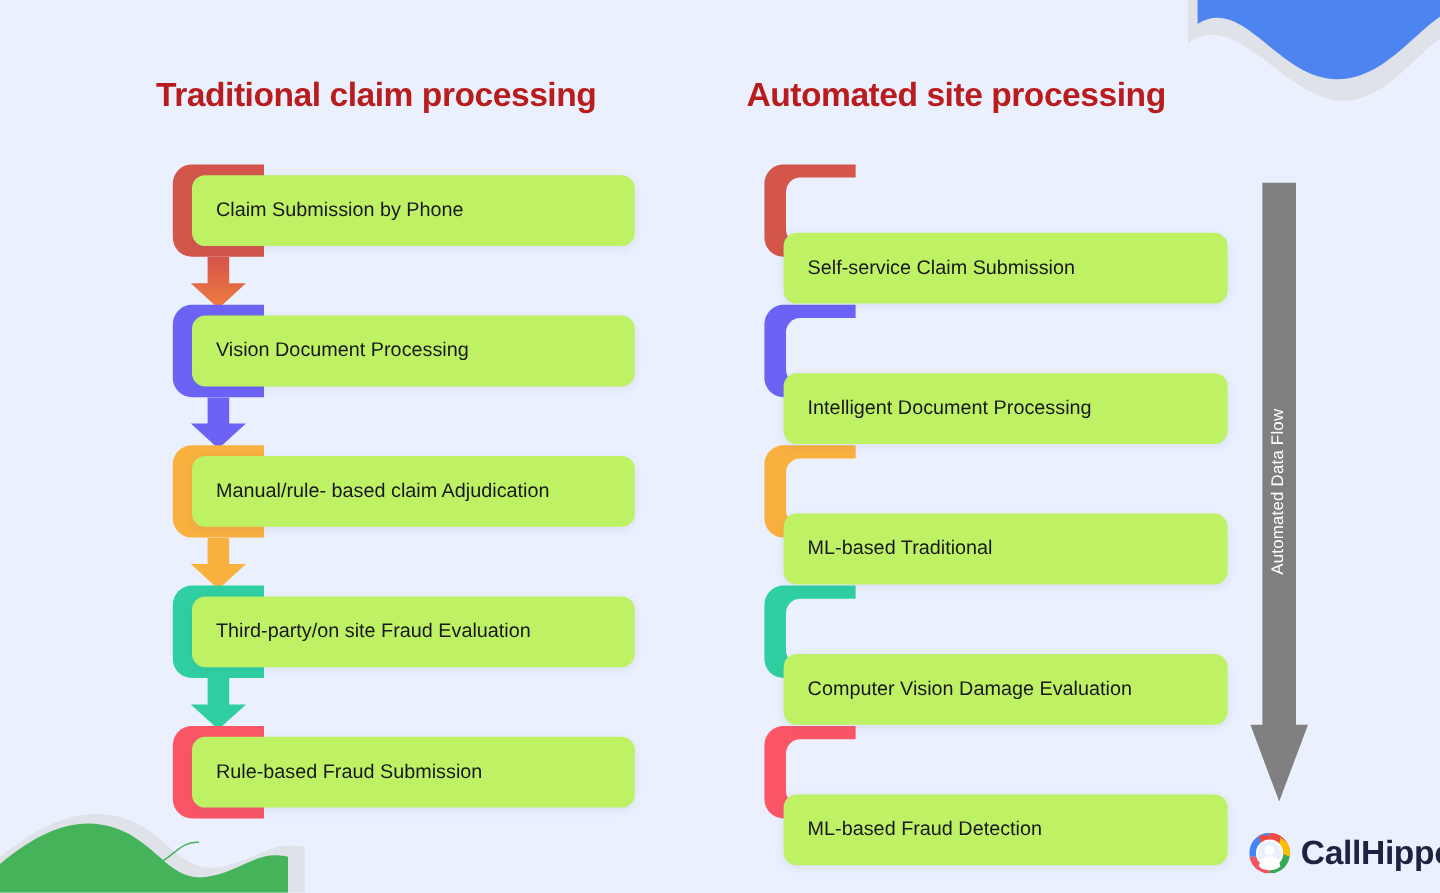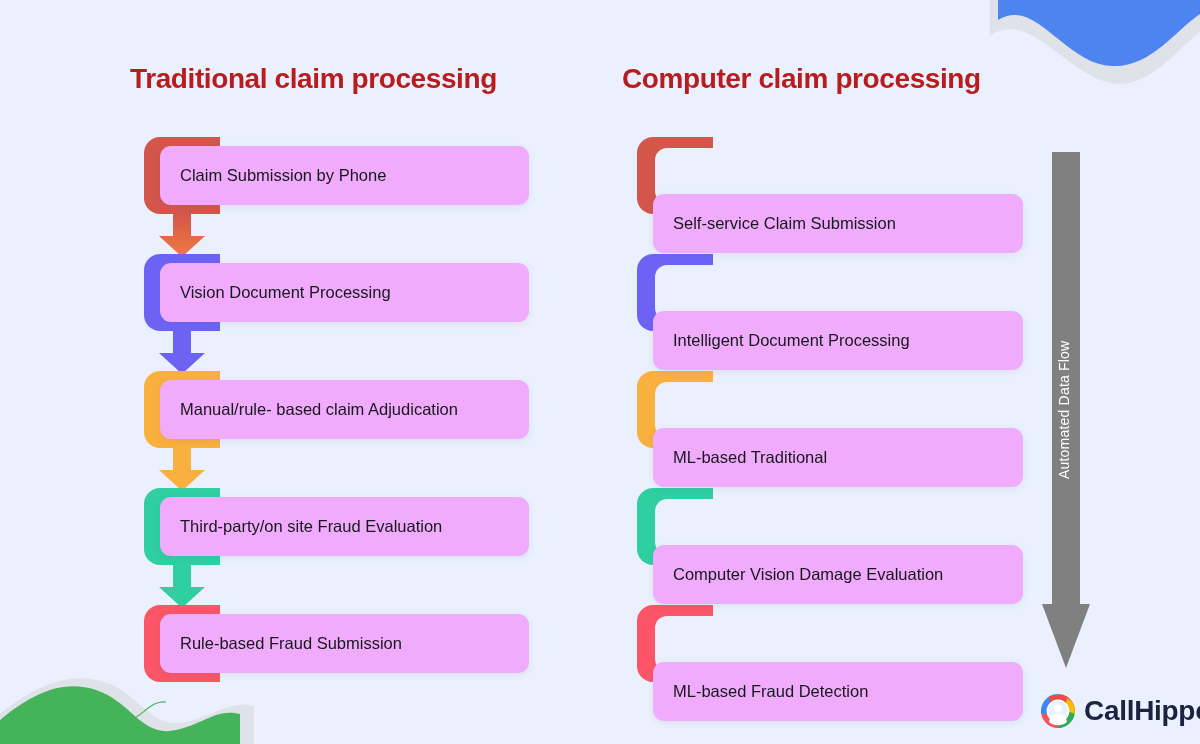--- a/index.html
+++ b/index.html
@@ -62,21 +62,21 @@
     background: #eaf0fd;
     border-radius: 12px 0 0 12px;
   }
 
   
   .card {
     position: absolute;
     left: 16px; top: 9px;
     height: 59px;
     width: 369px;
-    background: #f0abfc;
+    background: #bef264;
     border-radius: 11px;
     box-shadow: 0 2px 7px rgba(80,100,160,0.10);
     display: flex;
     align-items: center;
     z-index: 2;
   }
   #col-right .card { width: 370px; margin-top: 48px; }
   .card-label {
     padding-left: 20px;
     font-size: 16.5px;
@@ -147,21 +147,21 @@
   <path d="M1052 30 C1068 8 1084 48 1100 46 C1118 44 1128 22 1142 22" fill="none" stroke="#4e84f0" stroke-width="1.4"></path>
 
   <path d="M0 714 C40 682 72 672 104 682 C140 693 150 730 186 722 C214 716 228 700 254 706 L254 744 L0 744 Z" fill="#dfe2e8"></path>
 
   <path d="M0 720 C36 690 66 680 96 690 C132 702 142 738 176 730 C204 724 216 708 240 714 L240 744 L0 744 Z" fill="#45b35a"></path>
 
   <path d="M80 712 C96 690 110 726 126 722 C142 718 150 700 166 702" fill="none" stroke="#45b35a" stroke-width="1.2"></path>
 </svg>
 
 <h1 class="col-title" id="title-left">Traditional claim processing</h1>
-<h1 class="col-title" id="title-right">Computer claim processing</h1>
+<h1 class="col-title" id="title-right">Automated site processing</h1>
 
 <div class="column" id="col-left">
     <div class="row">
       <svg class="arrow-down" viewBox="0 0 46 43">
         <defs>
           <linearGradient id="ag-traditional-0" x1="0" y1="0" x2="0" y2="1">
             <stop offset="0%" stop-color="#d4554a"></stop>
             <stop offset="100%" stop-color="#ef7c3f"></stop>
           </linearGradient>
         </defs>

